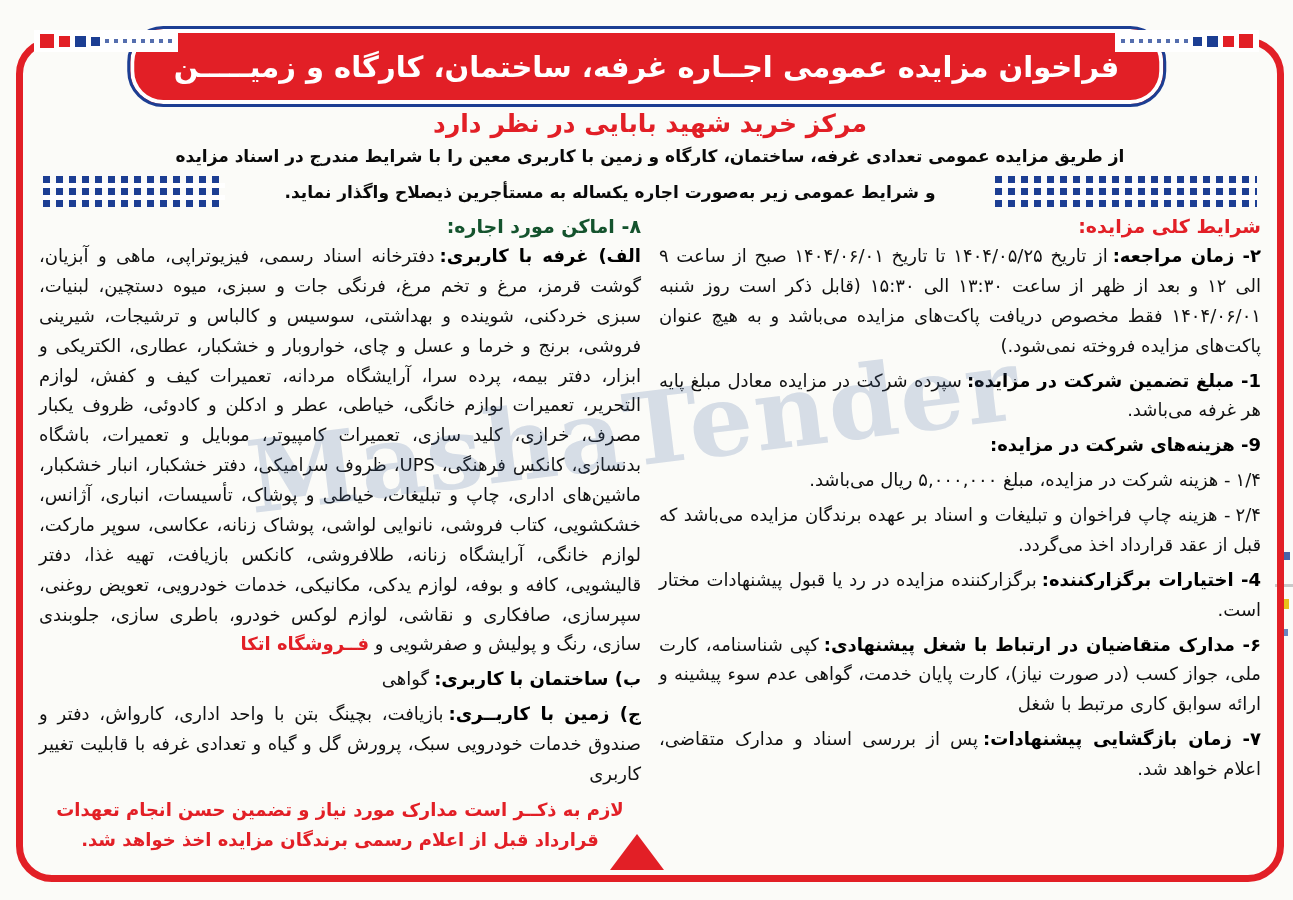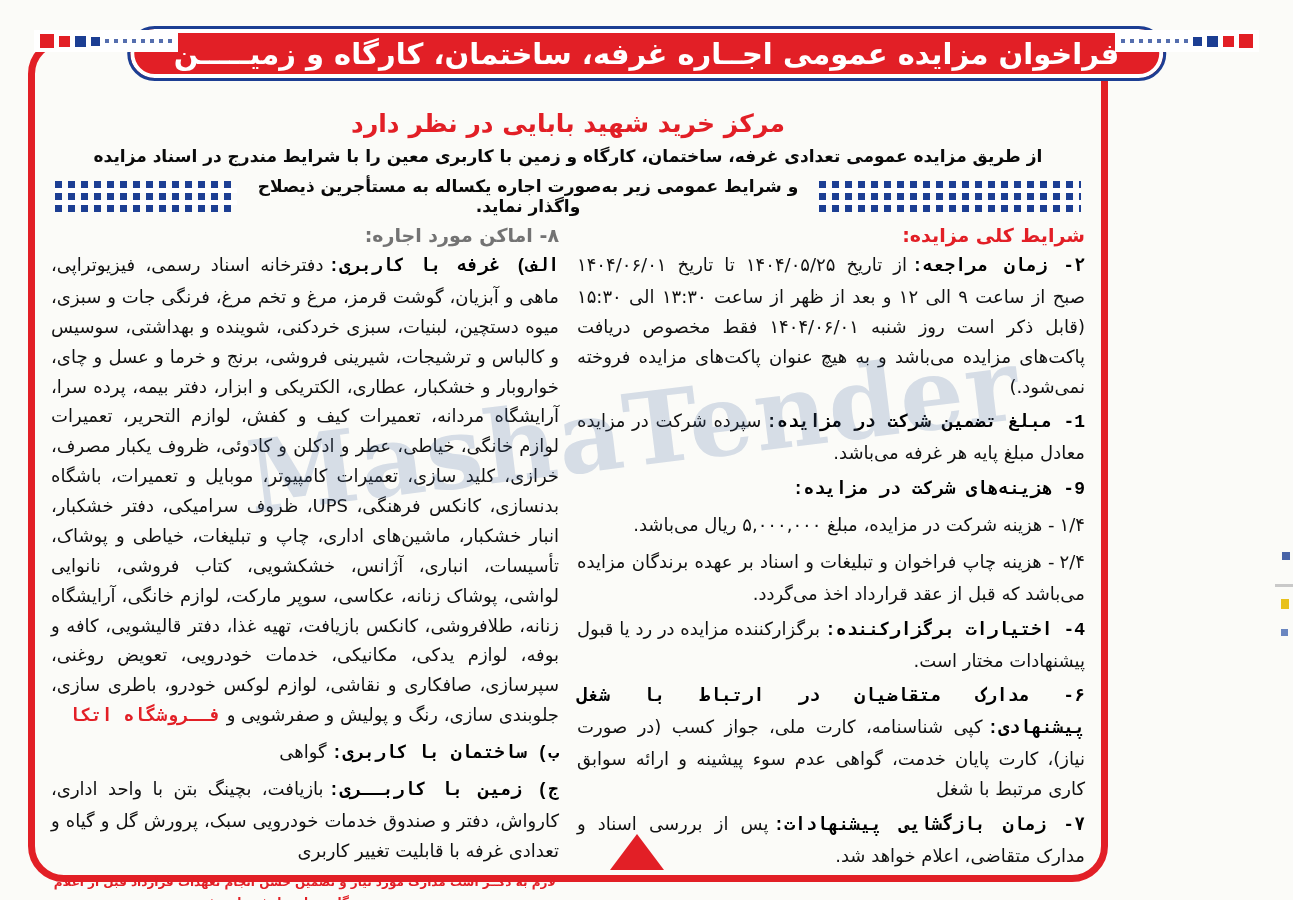--- a/index.html
+++ b/index.html
@@ -11,31 +11,31 @@
   body{
     position:relative;
     background:#fbfbf8;
     font-family:"DejaVu Sans", sans-serif;
     direction:rtl;
     overflow:hidden;
     color:#111;
   }
   
   .frame{
-    position:absolute;left:28px;top:38px;width:1080px;height:844px;
+    position:absolute;left:16px;top:38px;width:1268px;height:844px;
     border:7px solid var(--red);
     border-radius:36px;
     padding:64px 16px 10px;
     background:transparent;
     z-index:2;
   }
   
   .banner{
     position:absolute;top:26px;left:50%;transform:translateX(-50%);
-    height:55px;display:flex;align-items:center;justify-content:center;
+    height:81px;display:flex;align-items:center;justify-content:center;
     background:var(--red);
     border:3px solid var(--blue);
     box-shadow:inset 0 0 0 4px #fff;
     border-radius:36px;
     padding:0 44px;
     color:#fff;font-size:29px;font-weight:bold;white-space:nowrap;
     z-index:6;
   }
   
   .deco{
@@ -61,27 +61,27 @@
     height:31px;flex:0 0 auto;
     background-image:
       repeating-linear-gradient(0deg, transparent 0 7px, #fff 7px 12px),
       repeating-linear-gradient(90deg, var(--blue) 0 7px, transparent 7px 13px);
   }
   .dot-grid.wide{width:262px;}
   .dot-grid.narrow{width:182px;}
   
   .columns{display:flex;gap:18px;margin-top:8px;}
   .col{flex:1;min-width:0;}
-  .col h3{font-size:19px;font-weight:bold;margin-bottom:4px;color:#737373;}
+  .col h3{font-size:19px;font-weight:bold;margin-bottom:4px;color:#14532d;}
   .col.conditions h3{color:var(--red);}
   .item{font-size:18px;line-height:1.66;text-align:justify;margin-bottom:5px;}
-  .item b{font-weight:bold;color:#000;margin-left:5px;font-family:Liberation Mono, monospace;}
+  .item b{font-weight:bold;color:#000;margin-left:5px;}
   .item b.red{color:var(--red);margin-left:0;}
   .note{
-    color:var(--red);font-weight:bold;font-size:12px;line-height:1.7;
+    color:var(--red);font-weight:bold;font-size:18px;line-height:1.7;
     text-align:center;margin-top:6px;
   }
   
   .watermark{
     position:absolute;top:372px;left:245px;
     transform:rotate(-7deg);
     font-family:"DejaVu Serif", serif;
     font-size:100px;font-weight:bold;letter-spacing:2px;
     color:rgba(70,105,160,0.20);
     direction:ltr;white-space:nowrap;

